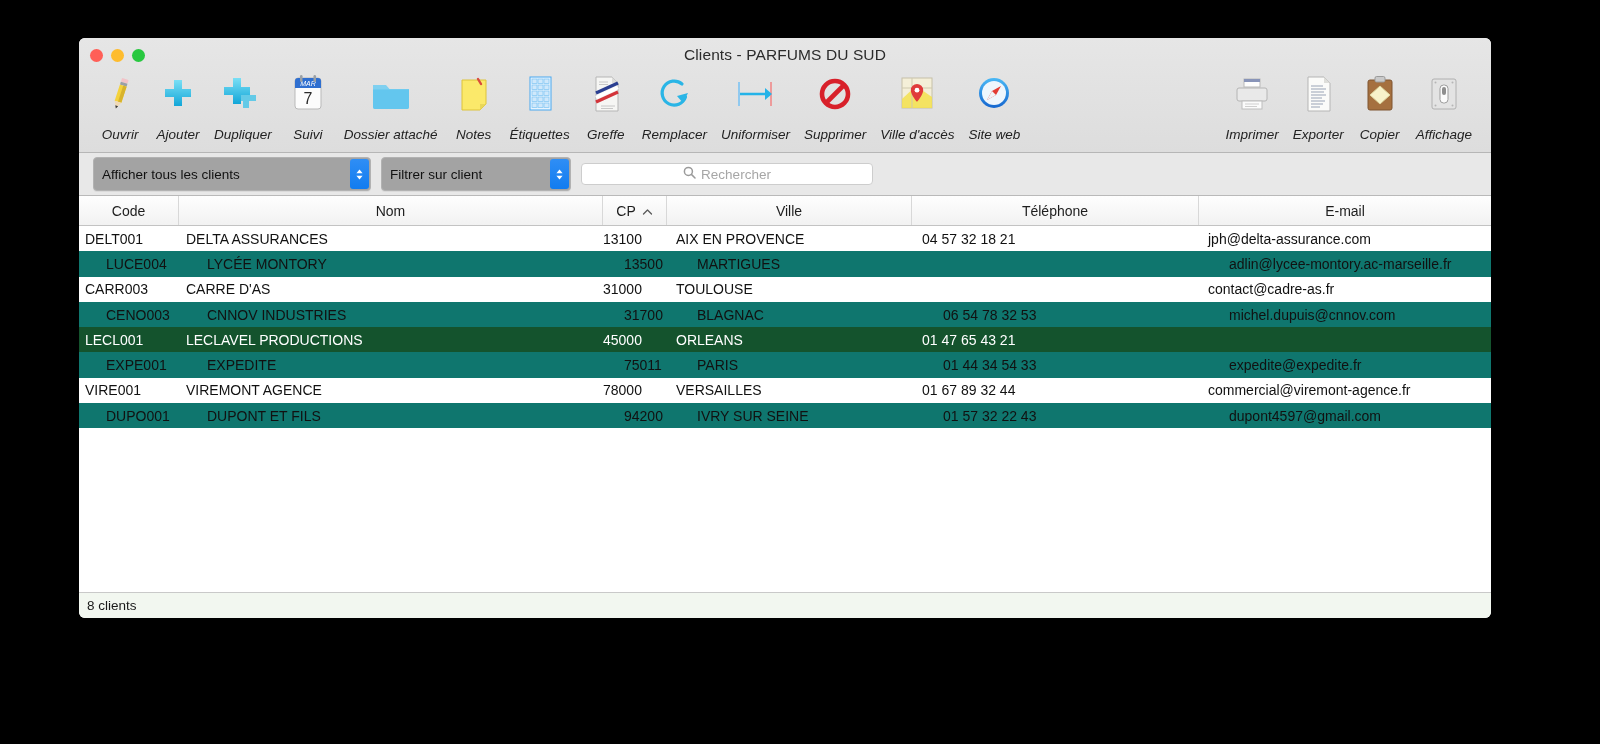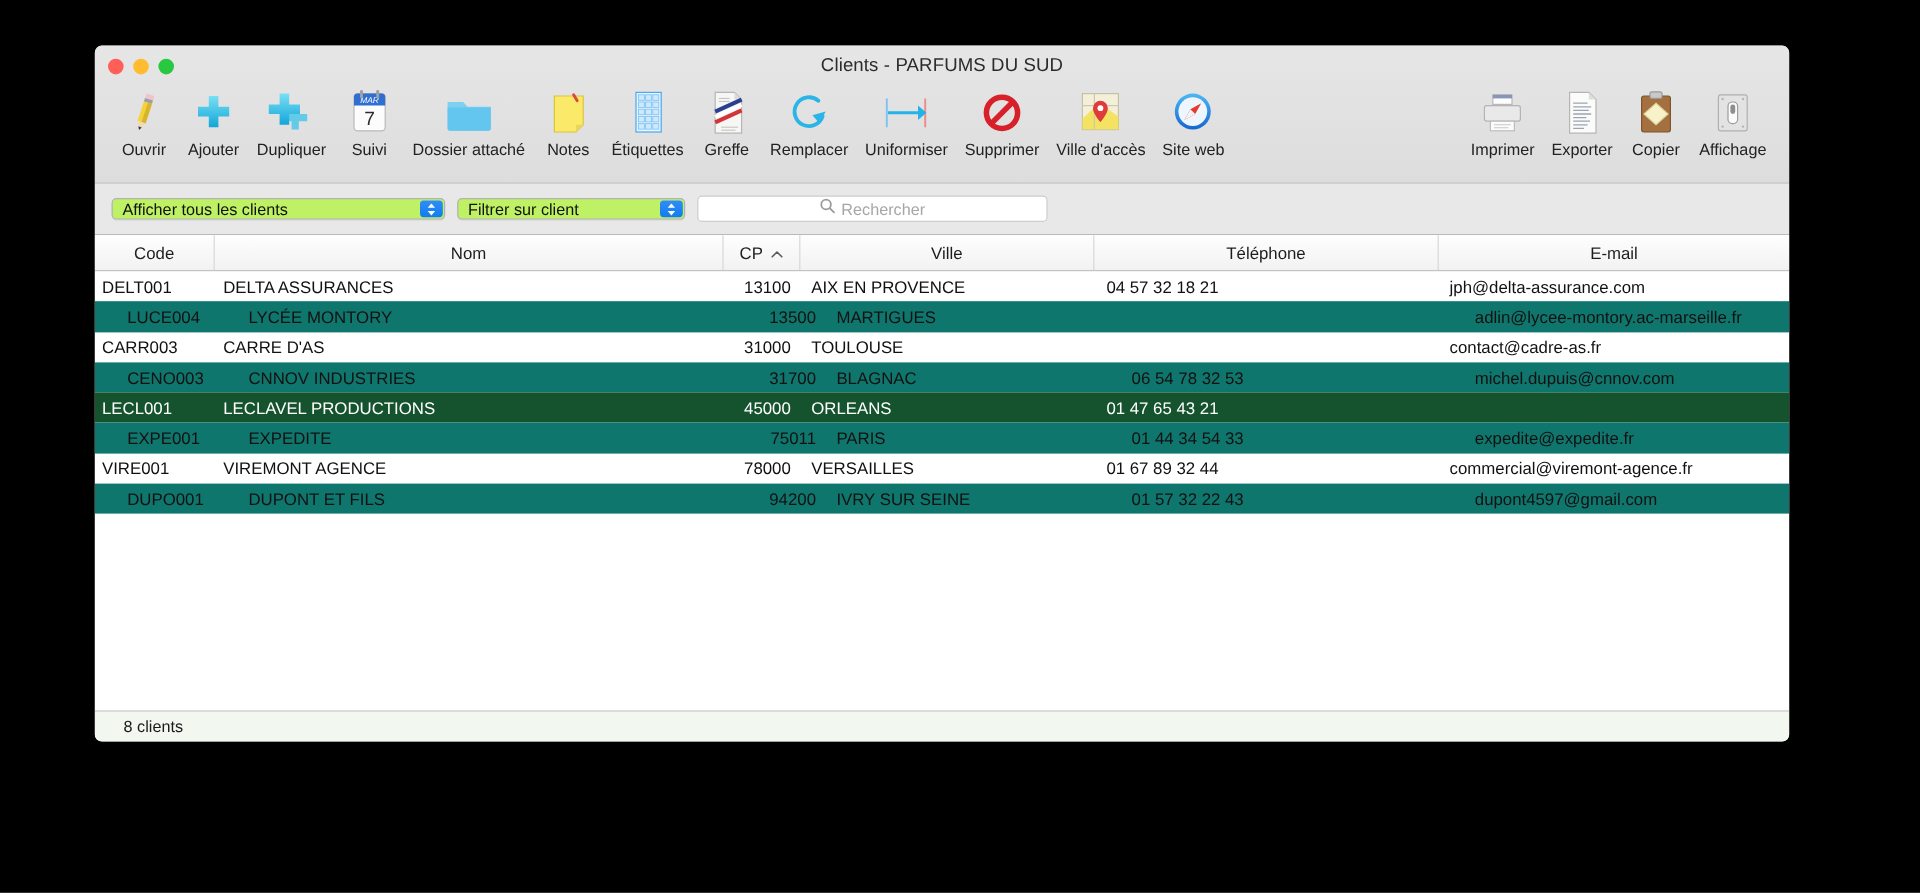--- a/index.html
+++ b/index.html
@@ -34,29 +34,29 @@
     position:absolute;left:0;right:0;top:32px;height:80px;
     display:flex;align-items:flex-start;padding:0 12px;box-sizing:border-box;
   }
   .tb-group{display:flex;align-items:flex-start;}
   .tb-spacer{flex:1 1 auto;}
   .tb-item{
     display:flex;flex-direction:column;align-items:center;justify-content:flex-start;
     padding:2px 7px 0;cursor:default;min-width:44px;
   }
   .tb-ico{height:44px;display:flex;align-items:center;justify-content:center;}
-  .tb-lbl{font-size:13.5px;color:#222;margin-top:1px;white-space:nowrap;}
+  .tb-lbl{font-size:13.5px;color:#222;margin-top:11px;white-space:nowrap;font-style:italic;}
   
   #filterbar{
     flex:0 0 auto;height:43px;background:#e8e8e8;
     border-bottom:1px solid #b9b9b9;
     display:flex;align-items:center;padding:0 14px;box-sizing:border-box;gap:10px;
   }
   .popup{
-    position:relative;height:18px;background:#bef264;
+    position:relative;height:34px;background:#a3a3a3;
     border:1px solid #b2b2b2;border-radius:4px;
     box-shadow:0 1px 0 rgba(0,0,0,.06);
     display:flex;align-items:center;box-sizing:border-box;
     font-size:13.5px;color:#111;padding:0 30px 0 8px;cursor:default;
   }
   .popup .arrowbox{
     position:absolute;right:1px;top:1px;bottom:1px;width:19px;
     background:linear-gradient(to bottom,#2f8ef5,#127cf0);
     border-radius:3px;display:flex;flex-direction:column;
     align-items:center;justify-content:center;gap:2px;
@@ -87,29 +87,29 @@
   .row{display:flex;height:25.3px;align-items:center;box-sizing:border-box;}
   .row.alt{background:#0f766e;padding-left:21px;}
   .row.sel{background:#14532d;color:#fff;}
   .cell{
     font-size:14px;color:#111;box-sizing:border-box;
     white-space:nowrap;overflow:hidden;
   }
   .row.sel .cell{color:#fff;}
   .c-code{padding-left:6px;}
   .c-nom{padding-left:7px;}
-  .c-cp{text-align:right;padding-right:8px;}
+  .c-cp{padding-right:8px;}
   .c-ville{padding-left:9px;}
   .c-tel{padding-left:10px;}
   .c-mail{padding-left:9px;}
   
   #status{
     flex:0 0 auto;height:26px;background:#f2f7f0;
     border-top:1px solid #c9c9c9;display:flex;align-items:center;
-    padding-left:24px;box-sizing:border-box;
+    padding-left:8px;box-sizing:border-box;
     font-size:13.5px;color:#1a1a1a;
   }
 </style>
 </head>
 <body>
 
 <div id="window">
 
   <div id="chrome">
 

